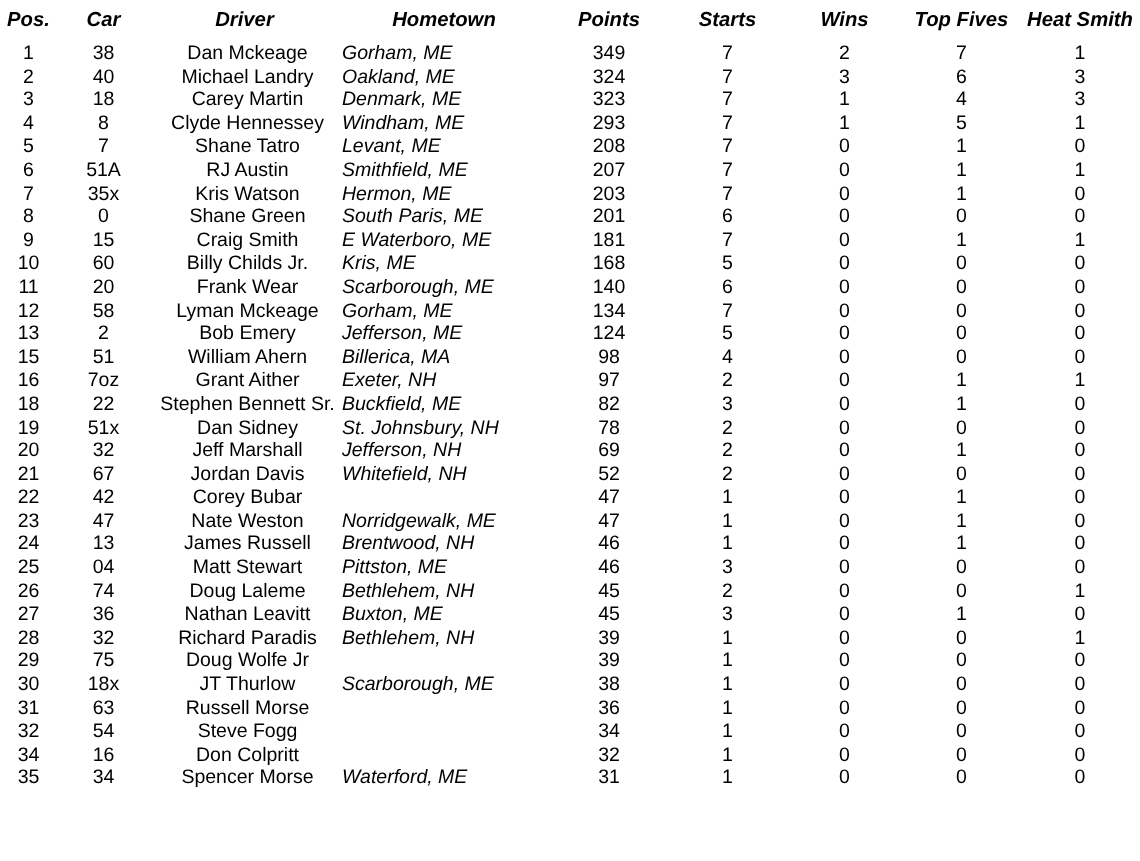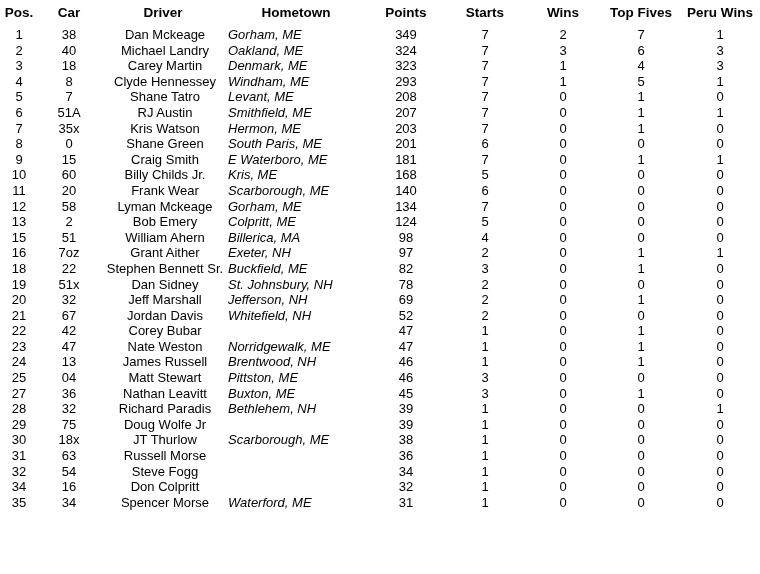--- a/index.html
+++ b/index.html
@@ -23,20 +23,21 @@
   table.standings th {
     font-size: 13.5px;
     font-weight: bold;
     text-align: center;
     vertical-align: top;
     padding: 5px 0 6px 0;
     height: 16px;
     line-height: 16px;
     white-space: nowrap;
     overflow: hidden;
+    font-style: italic;
   }
   table.standings td {
     font-size: 13px;
     height: 15.6px;
     line-height: 15.6px;
     padding: 0;
     text-align: center;
     vertical-align: middle;
     white-space: nowrap;
     overflow: hidden;
@@ -64,21 +65,21 @@
     <thead>
       <tr>
         <th>Pos.</th>
         <th>Car</th>
         <th>Driver</th>
         <th>Hometown</th>
         <th>Points</th>
         <th>Starts</th>
         <th>Wins</th>
         <th>Top Fives</th>
-        <th>Peru Wins</th>
+        <th>Heat Smith</th>
       </tr>
     </thead>
     <tbody>
         <tr>
           <td>1</td>
           <td>38</td>
           <td>Dan Mckeage</td>
           <td>Gorham, ME</td>
           <td>349</td>
           <td>7</td>
@@ -204,21 +205,21 @@
           <td>134</td>
           <td>7</td>
           <td>0</td>
           <td>0</td>
           <td>0</td>
         </tr>
         <tr>
           <td>13</td>
           <td>2</td>
           <td>Bob Emery</td>
-          <td>Colpritt, ME</td>
+          <td>Jefferson, ME</td>
           <td>124</td>
           <td>5</td>
           <td>0</td>
           <td>0</td>
           <td>0</td>
         </tr>
         <tr>
           <td>15</td>
           <td>51</td>
           <td>William Ahern</td>
@@ -322,20 +323,31 @@
           <td>04</td>
           <td>Matt Stewart</td>
           <td>Pittston, ME</td>
           <td>46</td>
           <td>3</td>
           <td>0</td>
           <td>0</td>
           <td>0</td>
         </tr>
         <tr>
+          <td>26</td>
+          <td>74</td>
+          <td>Doug Laleme</td>
+          <td>Bethlehem, NH</td>
+          <td>45</td>
+          <td>2</td>
+          <td>0</td>
+          <td>0</td>
+          <td>1</td>
+        </tr>
+        <tr>
           <td>27</td>
           <td>36</td>
           <td>Nathan Leavitt</td>
           <td>Buxton, ME</td>
           <td>45</td>
           <td>3</td>
           <td>0</td>
           <td>1</td>
           <td>0</td>
         </tr>

